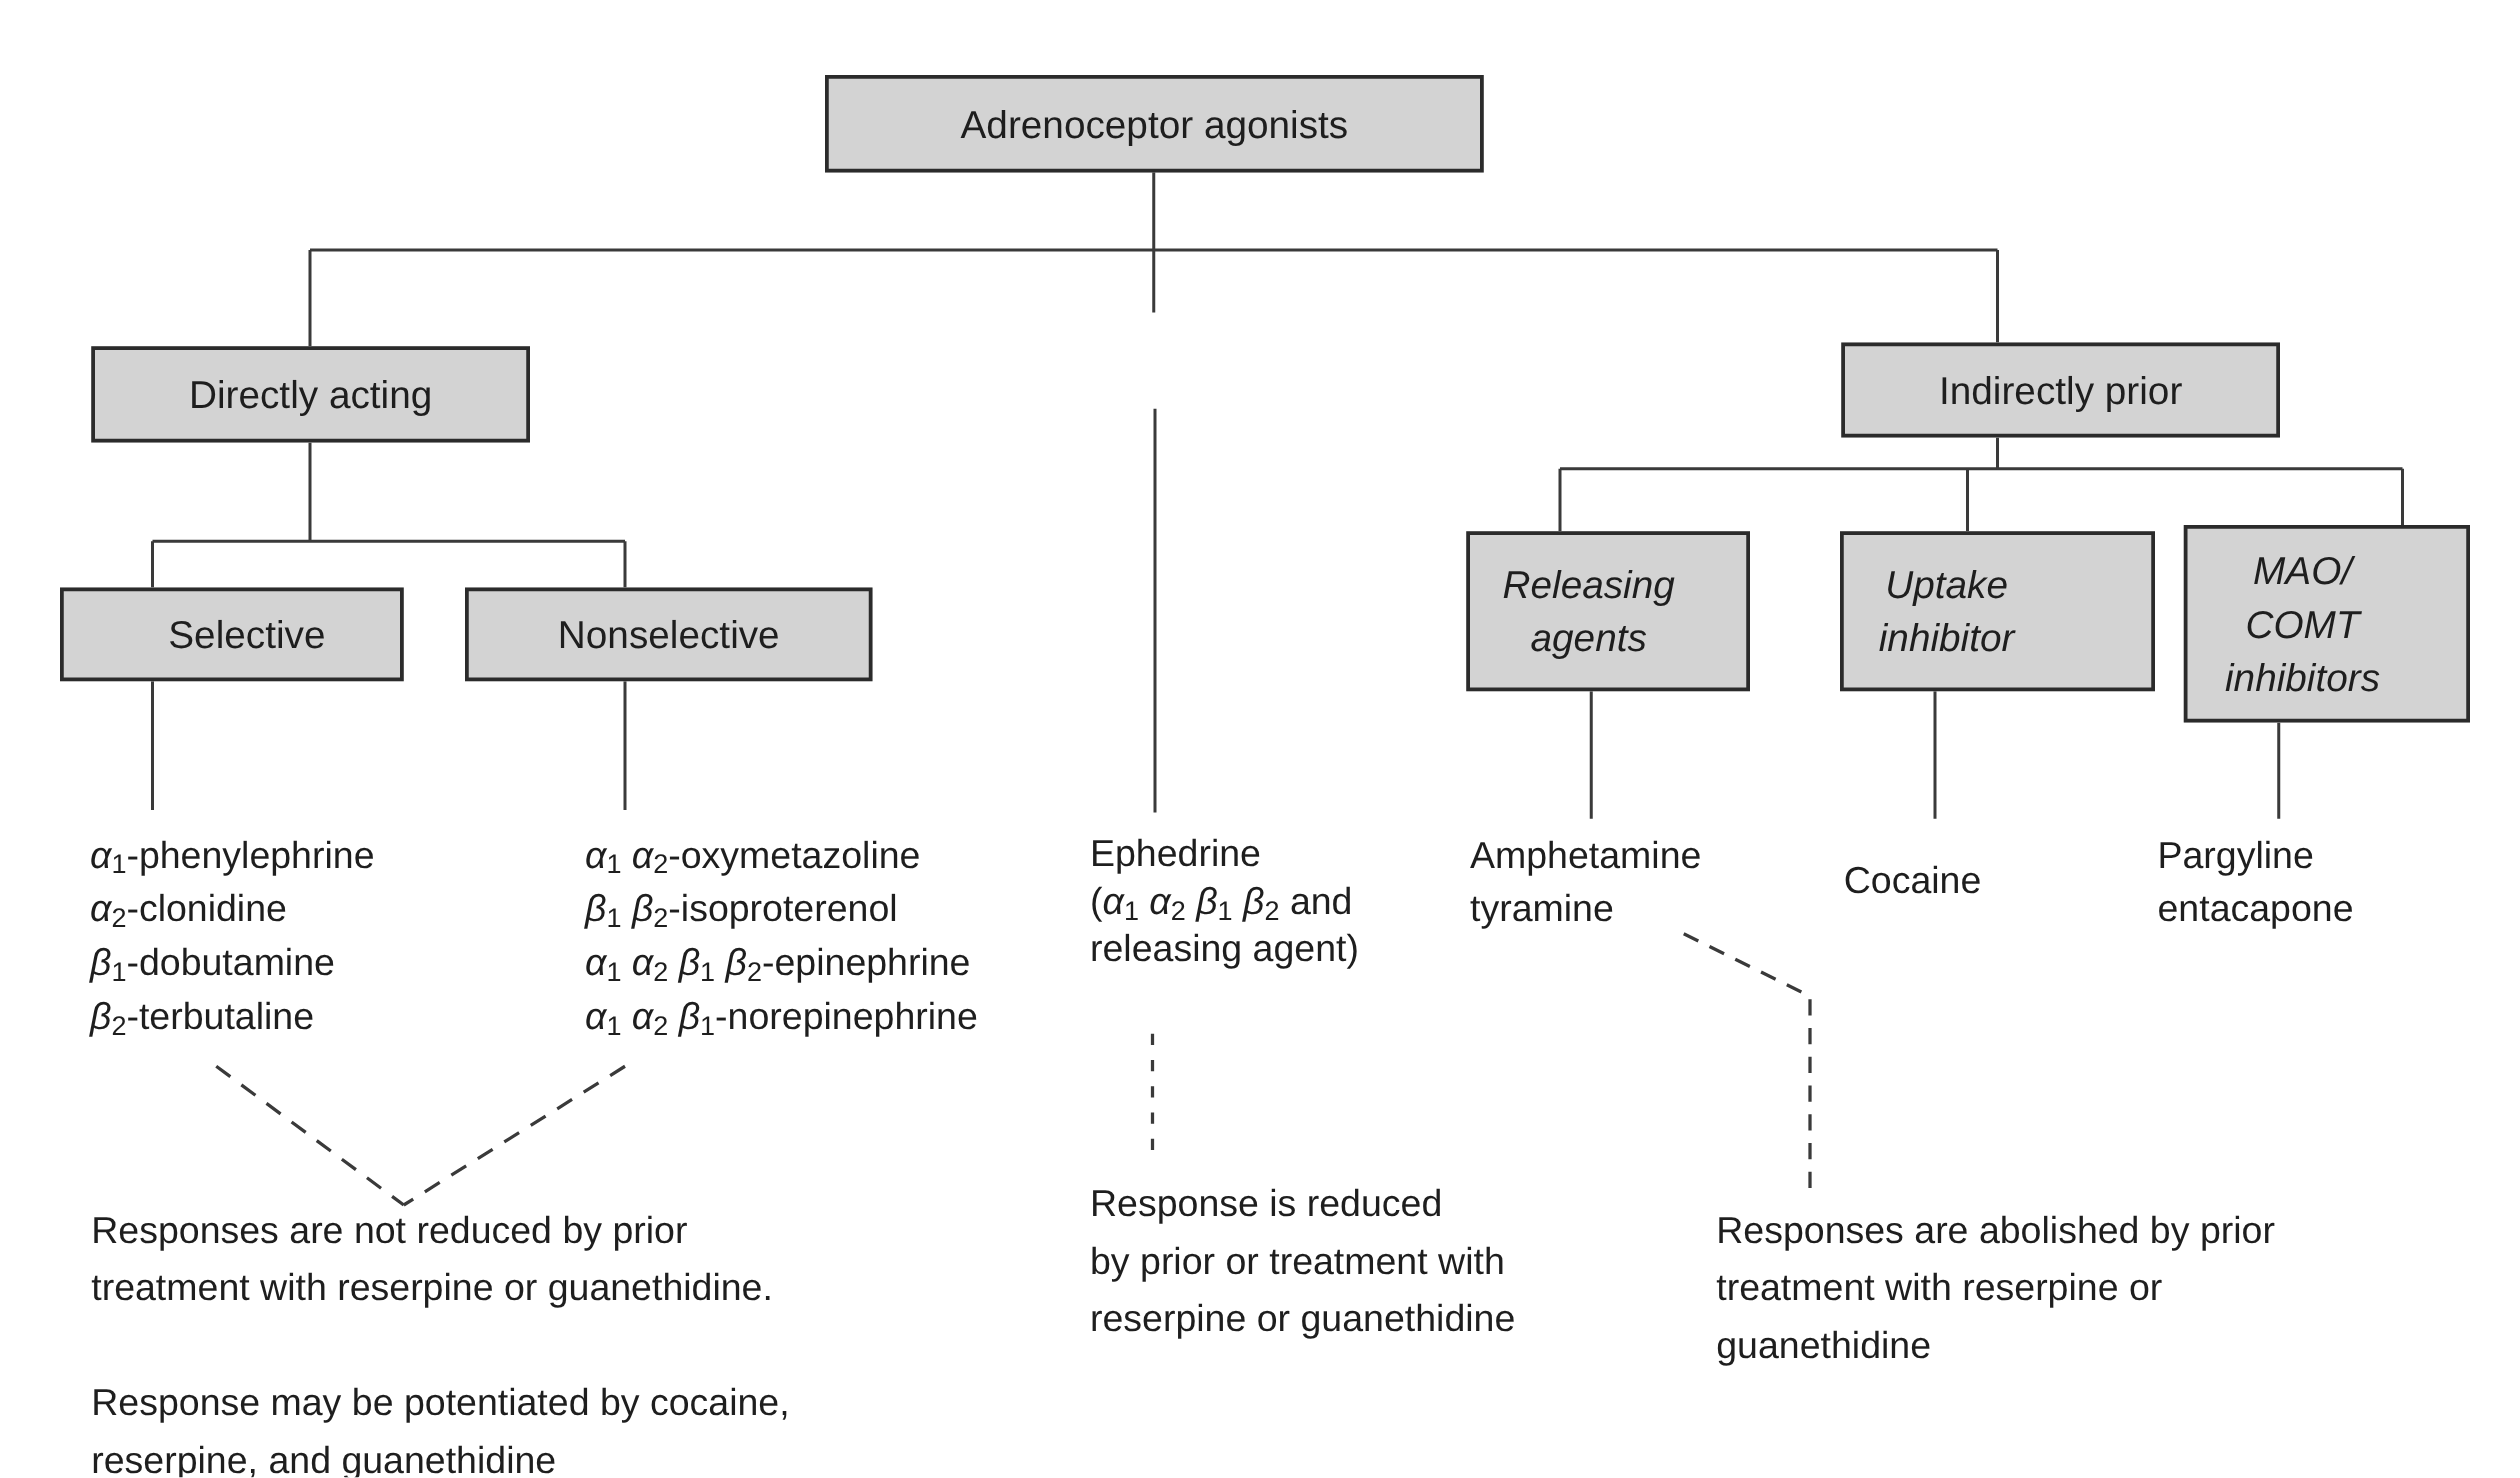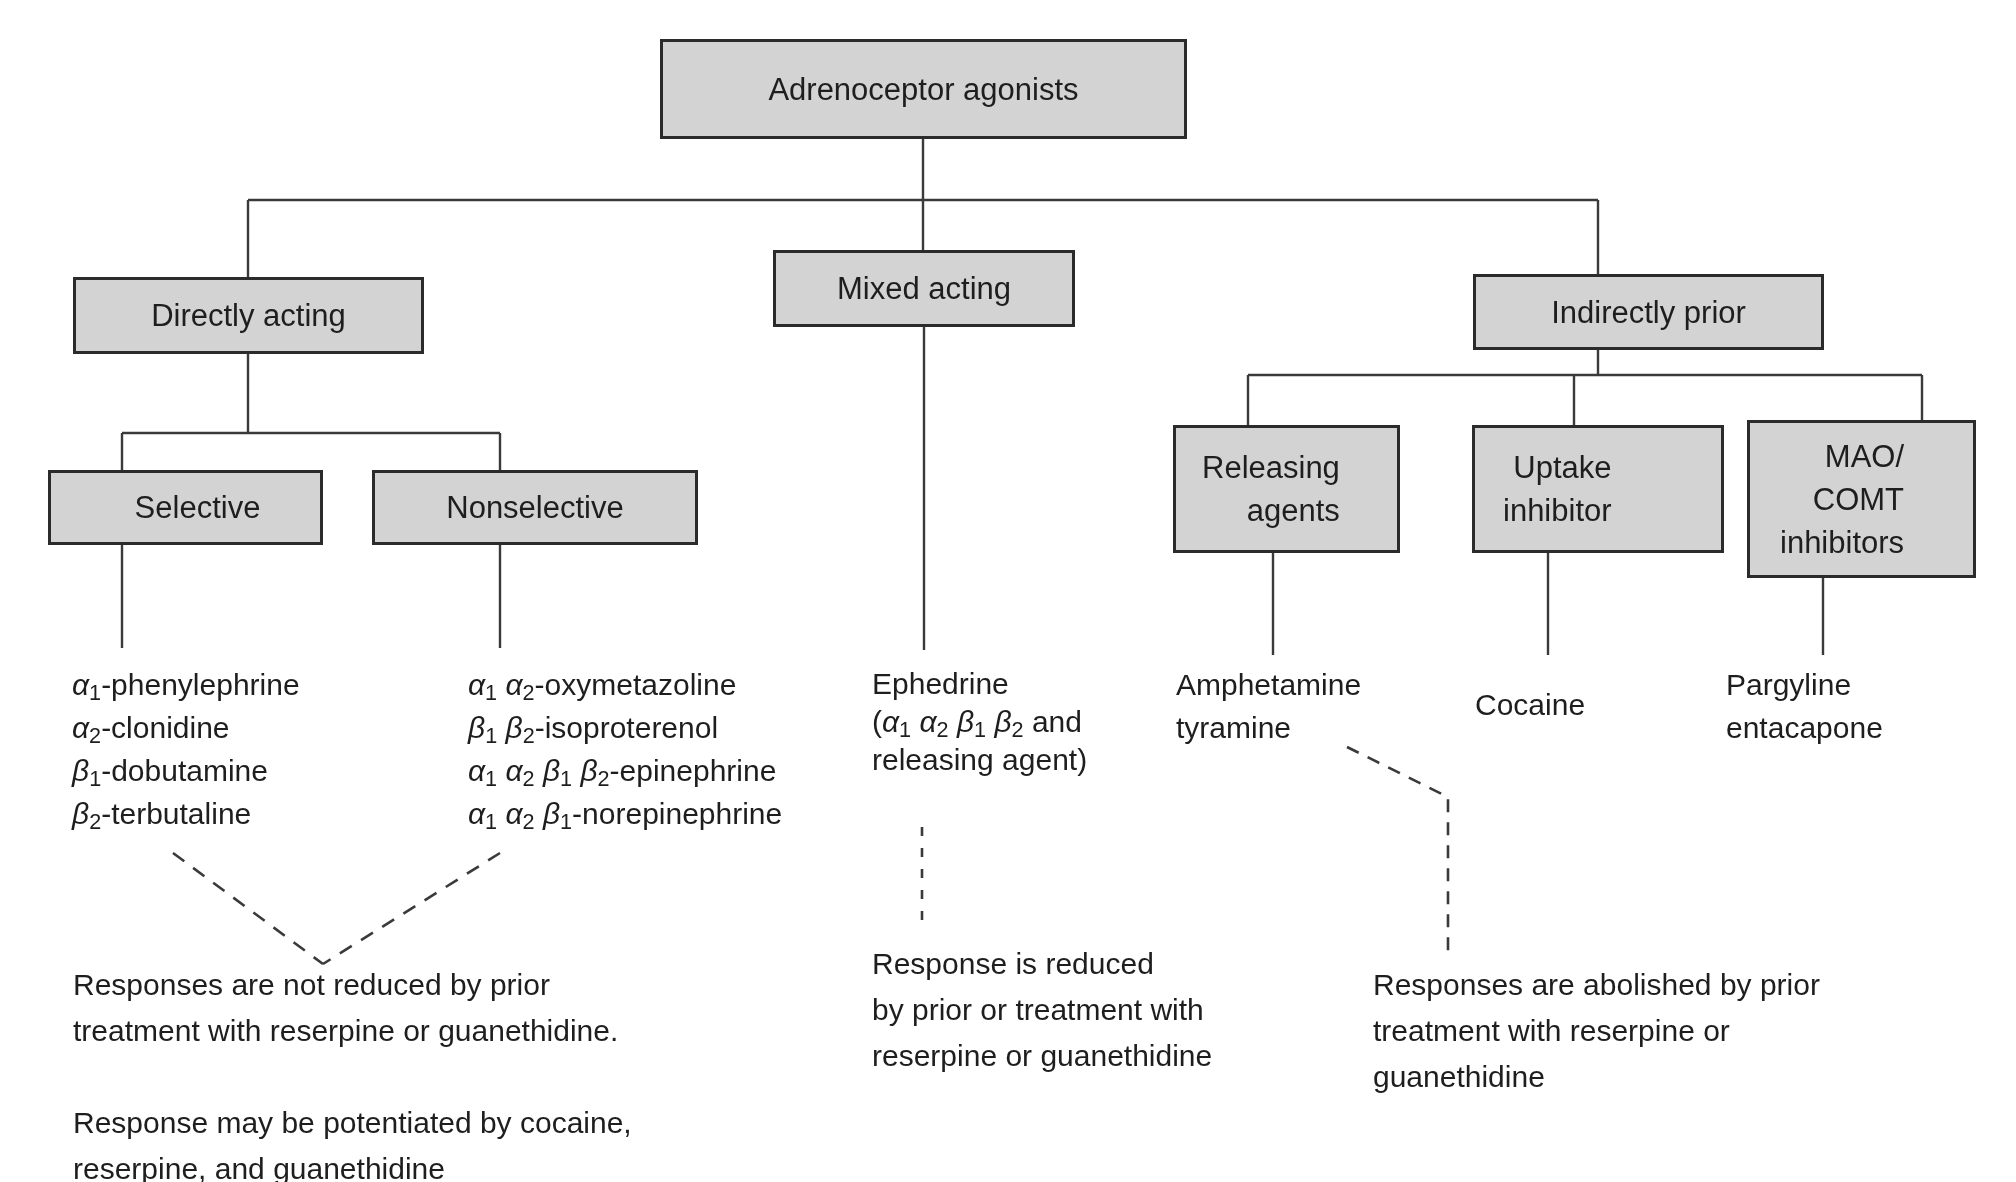--- a/index.html
+++ b/index.html
@@ -25,21 +25,21 @@
     background:var(--box-fill);
     border:3px solid var(--box-border);
     display:flex;
     align-items:center;
     justify-content:center;
     font-size:31px;
     line-height:43px;
     color:var(--text);
     white-space:pre-line;
   }
-  .box.leftalign{justify-content:flex-start;text-align:right;}
+  .box.leftalign{justify-content:flex-start;text-align:center;font-style:italic;}
   .tblock{
     position:absolute;
     font-size:30px;
     line-height:43px;
     white-space:pre-line;
     color:var(--text);
   }
   .tblock.tight{line-height:38px;}
   .tblock.note{line-height:46px;}
   .tblock i{font-style:italic;}
@@ -68,24 +68,23 @@
              M1574 375V425
              M1922 375V420
              M1273 553V655
              M1548 553V655
              M1823 578V655"></path>
     <path fill="none" stroke="var(--line)" stroke-width="2.6" stroke-dasharray="14 11" d="M173 853L323 964M500 853L323 964"></path>
     <path fill="none" stroke="var(--line)" stroke-width="2.6" stroke-dasharray="9 12" d="M922 827V922"></path>
     <path fill="none" stroke="var(--line)" stroke-width="2.6" stroke-dasharray="13 10" d="M1347 747L1448 797V952"></path>
   </svg>
 
-  <div class="box" style="left:660px;top:39px;width:527px;height:100px;">Adrenoceptor agonists</div>
+  <div class="box" style="left:660px;top:60px;width:527px;height:78px;">Adrenoceptor agonists</div>
 
   <div class="box" style="left:73px;top:277px;width:351px;height:77px;">Directly acting</div>
-  <div class="box" style="left:773px;top:250px;width:302px;height:77px;">Mixed acting</div>
   <div class="box" style="left:1473px;top:274px;width:351px;height:76px;">Indirectly prior</div>
 
   <div class="box" style="left:48px;top:470px;width:275px;height:75px;padding-left:24px;">Selective</div>
   <div class="box" style="left:372px;top:470px;width:326px;height:75px;">Nonselective</div>
 
   <div class="box leftalign" style="left:1173px;top:425px;width:227px;height:128px;padding-left:26px;">Releasing
 agents</div>
   <div class="box leftalign" style="left:1472px;top:425px;width:252px;height:128px;padding-left:28px;">Uptake
 inhibitor</div>
   <div class="box leftalign" style="left:1747px;top:420px;width:229px;height:158px;padding-left:30px;">MAO/

